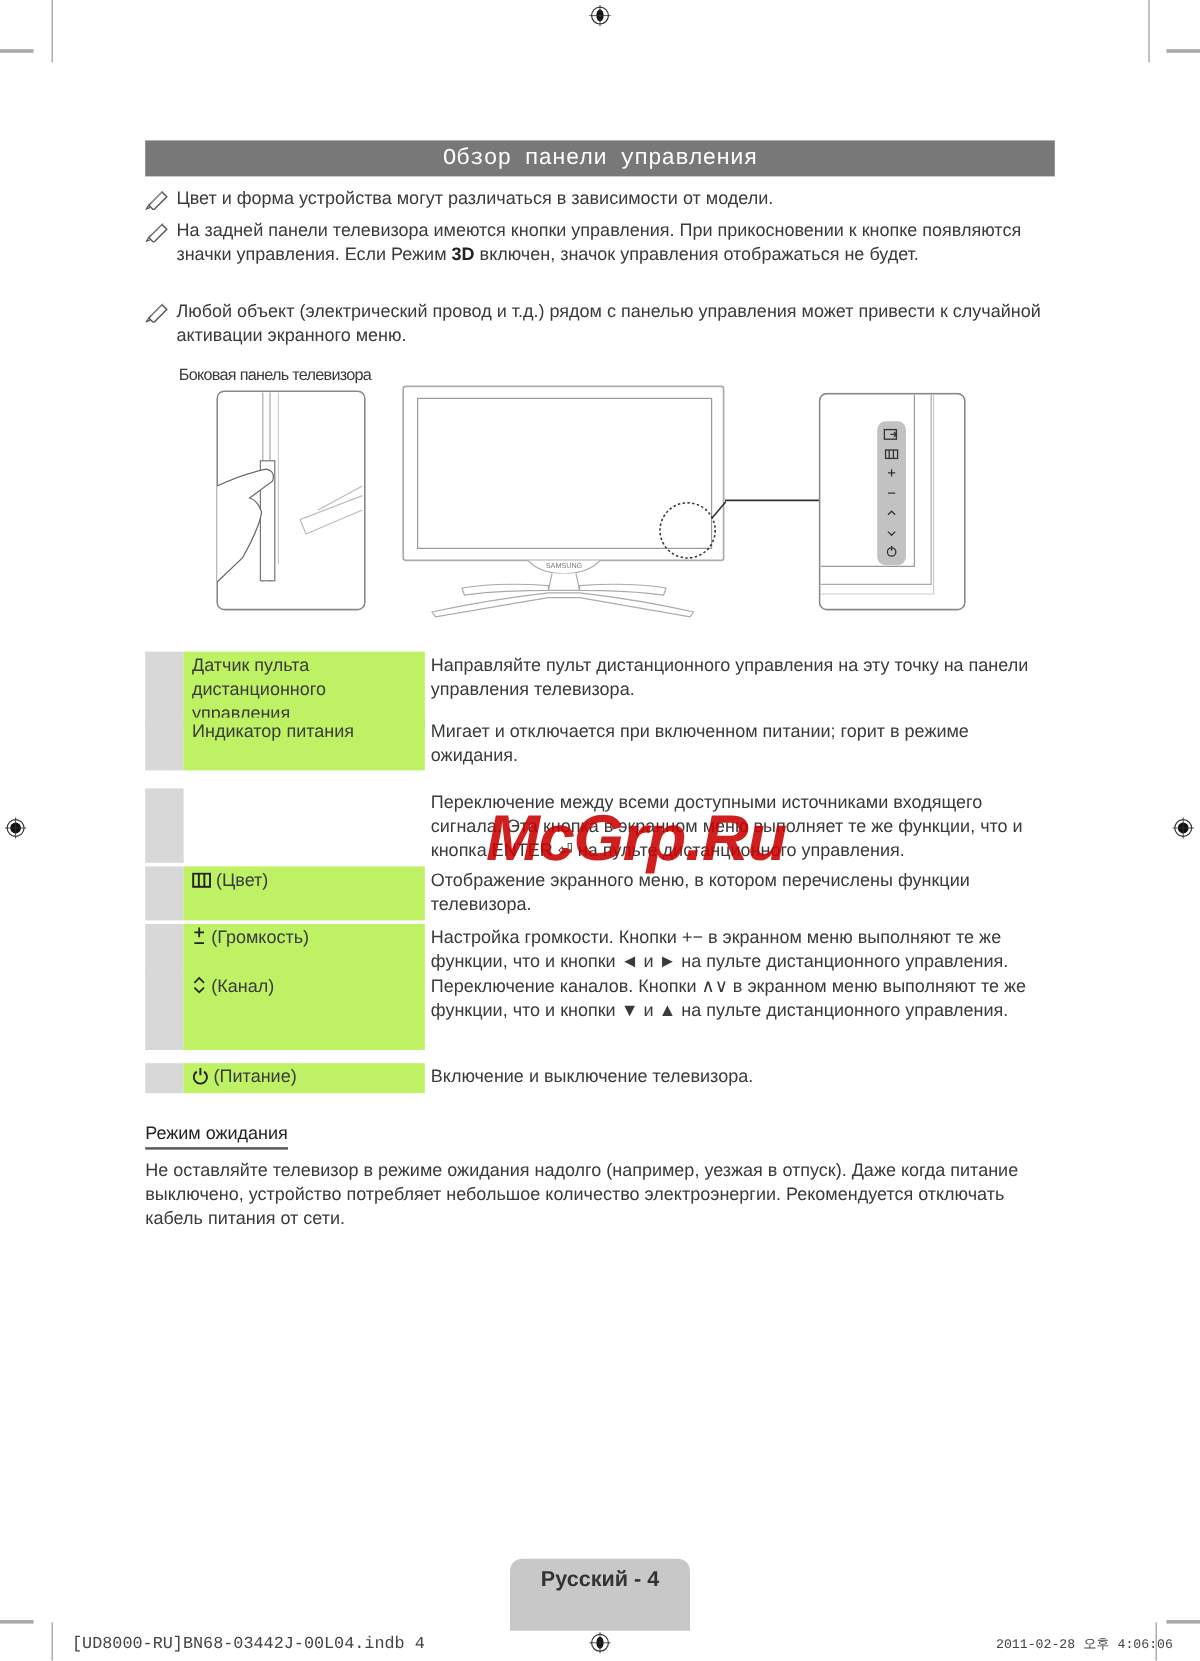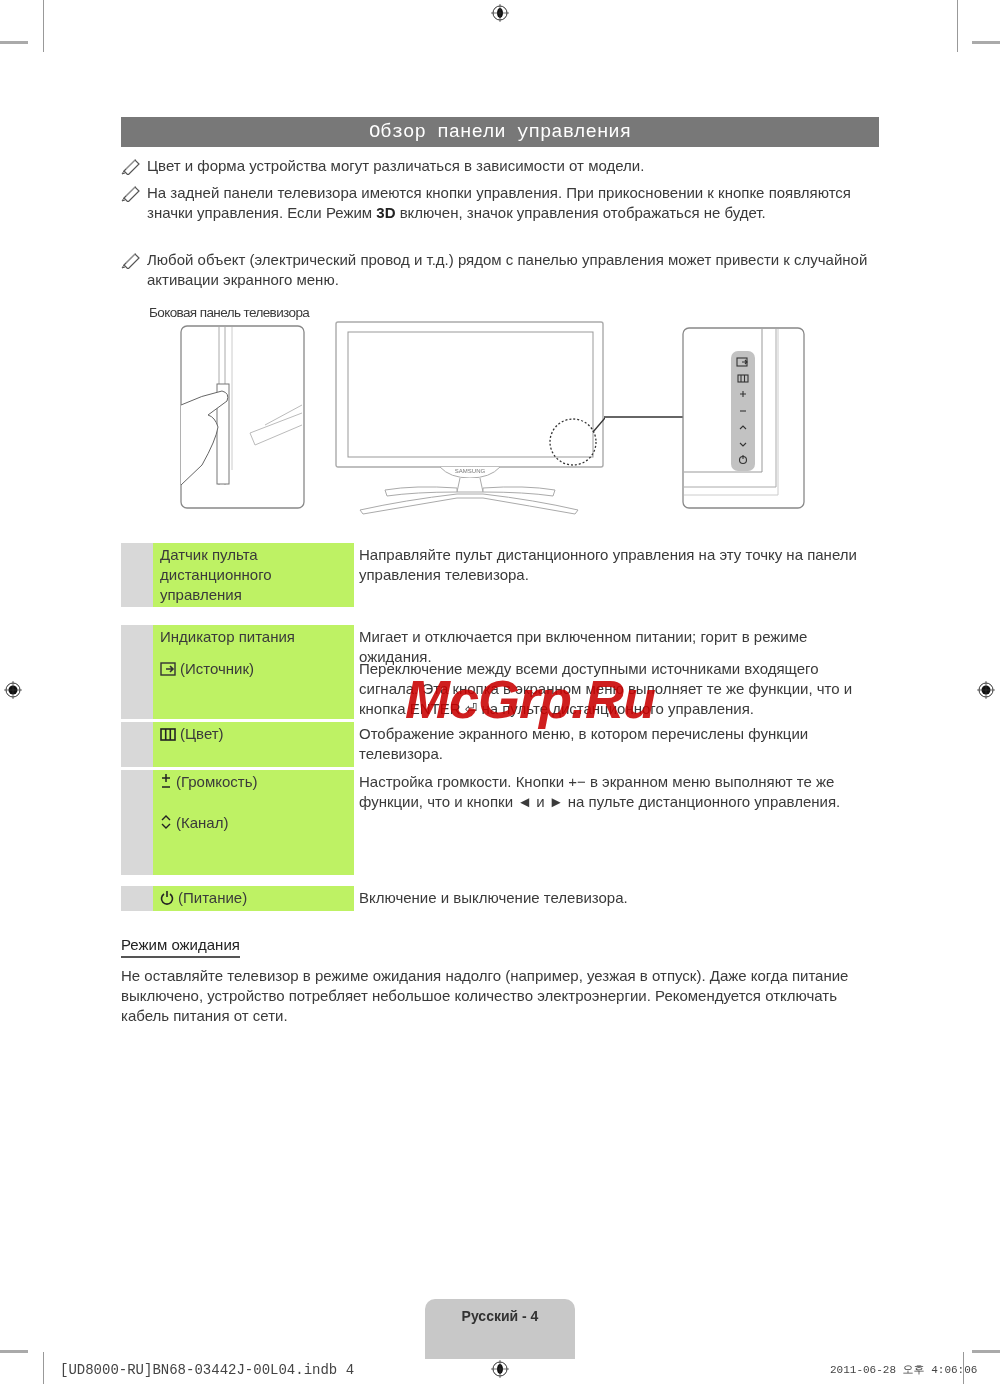--- a/index.html
+++ b/index.html
@@ -30,21 +30,21 @@
   .tbl { position: absolute; left: 121px; top: 543px; width: 760px; }
   .row { position: absolute; left: 0; width: 760px; }
   .stripe { position: absolute; left: 0; top: 0; bottom: 0; width: 32px; background: #d8d8d8; }
   .lab { position: absolute; left: 32px; top: 0; bottom: 0; width: 201px; background: #bef264; font-size: 15px; line-height: 20px; padding: 2px 0 0 7px; box-sizing: border-box; }
   .desc { position: absolute; left: 238px; top: 0; width: 522px; font-size: 15px; line-height: 20px; padding-top: 2px; }
   .ico { display: inline-block; vertical-align: -2px; margin-right: 4px; }
 
   .sub-title { position: absolute; left: 121px; top: 936px; font-size: 15px; color: #222; padding-bottom: 3px; border-bottom: 2px solid #555; }
   .para { position: absolute; left: 121px; top: 966px; width: 760px; font-size: 15px; line-height: 20px; }
 
-  .page-tab { position: absolute; left: 425px; top: 1299px; width: 150px; height: 60px; background: #c8c8c8; border-radius: 10px 10px 0 0; text-align: center; font-weight: bold; font-size: 14px; color: #333; line-height: 34px; }
+  .page-tab { position: absolute; left: 425px; top: 1299px; width: 150px; height: 60px; background: #c8c8c8; border-radius: 10px 10px 0 0; text-align: center; font-weight: bold; font-size: 18px; color: #333; line-height: 34px; }
   .footer-left { position: absolute; left: 60px; top: 1362px; font-family: "Liberation Mono", monospace; font-size: 14px; color: #444; }
   .footer-right { position: absolute; left: 830px; top: 1362px; font-family: "Liberation Mono", monospace; font-size: 11px; color: #444; }
   .watermark { position: absolute; left: 405px; top: 668px; font-size: 54px; font-weight: bold; font-style: italic; color: rgba(200,0,0,0.88); letter-spacing: -1px; }
 </style>
 </head>
 <body>
 
 <div class="vline" style="left:43px;top:0;height:52px;"></div>
 <div class="vline" style="left:957px;top:0;height:52px;"></div>
 <div class="hline" style="left:0;top:41px;width:28px;"></div>
@@ -162,33 +162,27 @@
       <line x1="61" y1="128" x2="61" y2="132"></line>
   </g>
 </svg>
 
 <div class="tbl">
   <div class="row" style="top:0;height:64px;">
     <div class="stripe"></div>
     <div class="lab"><span>Датчик пульта дистанционного управления</span></div>
     <div class="desc">Направляйте пульт дистанционного управления на эту точку на панели управления телевизора.</div>
   </div>
-  <div class="row" style="top:82px;height:44px;">
+  <div class="row" style="top:55px;height:44px;">
     <div class="stripe"></div>
     <div class="lab"><span>Индикатор питания</span></div>
     <div class="desc">Мигает и отключается при включенном питании; горит в режиме ожидания.</div>
   </div>
   <div class="row" style="top:114px;height:62px;">
     <div class="stripe"></div>
-    <div class="lab">
-      <svg class="ico" width="16" height="14" viewBox="0 0 16 14">
-          <rect x="1" y="1" width="14" height="12" fill="none" stroke="#333" stroke-width="1.4"></rect>
-          <path d="M6 7 L13 7 M10 4 L13 7 L10 10" fill="none" stroke="#333" stroke-width="1.6"></path>
-        </svg><span>(Источник)</span>
-    </div>
     <div class="desc">Переключение между всеми доступными источниками входящего сигнала. Эта кнопка в экранном меню выполняет те же функции, что и кнопка ENTER ⏎ на пульте дистанционного управления.</div>
   </div>
   <div class="row" style="top:179px;height:45px;">
     <div class="stripe"></div>
     <div class="lab">
       <svg class="ico" width="16" height="13" viewBox="0 0 16 13">
           <rect x="1" y="1" width="14" height="11" fill="none" stroke="#222" stroke-width="1.6"></rect>
           <line x1="5.7" y1="1" x2="5.7" y2="12" stroke="#222" stroke-width="1.6"></line>
           <line x1="10.3" y1="1" x2="10.3" y2="12" stroke="#222" stroke-width="1.6"></line>
         </svg><span>(Цвет)</span>
@@ -204,33 +198,34 @@
     </div>
     <div class="desc">Настройка громкости. Кнопки +− в экранном меню выполняют те же функции, что и кнопки ◄ и ► на пульте дистанционного управления.</div>
   </div>
   <div class="row" style="top:268px;height:64px;">
     <div class="stripe"></div>
     <div class="lab">
       <svg class="ico" width="12" height="16" viewBox="0 0 12 16">
           <path d="M2 6 L6 2 L10 6 M2 10 L6 14 L10 10" fill="none" stroke="#222" stroke-width="1.4"></path>
         </svg><span>(Канал)</span>
     </div>
+    <div class="desc">Переключение каналов. Кнопки ∧∨ в экранном меню выполняют те же функции, что и кнопки ▼ и ▲ на пульте дистанционного управления.</div>
   </div>
   <div class="row" style="top:343px;height:25px;">
     <div class="stripe"></div>
     <div class="lab">
       <svg class="ico" width="14" height="15" viewBox="0 0 14 15">
           <path d="M4 4 A5.5 5.5 0 1 0 10 4" fill="none" stroke="#222" stroke-width="1.6"></path>
           <line x1="7" y1="1" x2="7" y2="7" stroke="#222" stroke-width="1.6"></line>
         </svg><span>(Питание)</span>
     </div>
     <div class="desc">Включение и выключение телевизора.</div>
   </div>
 </div>
 
 <div class="watermark">McGrp.Ru</div>
 
 <div class="sub-title">Режим ожидания</div>
 <div class="para">Не оставляйте телевизор в режиме ожидания надолго (например, уезжая в отпуск). Даже когда питание выключено, устройство потребляет небольшое количество электроэнергии. Рекомендуется отключать кабель питания от сети.</div>
 
 <div class="page-tab"><span>Русский - 4</span></div>
 <div class="footer-left">[UD8000-RU]BN68-03442J-00L04.indb   4</div>
-<div class="footer-right">2011-06-28   오후 4:06:06</div>
+<div class="footer-right">2011-02-28   오후 4:06:06</div>
 
 </body></html>

